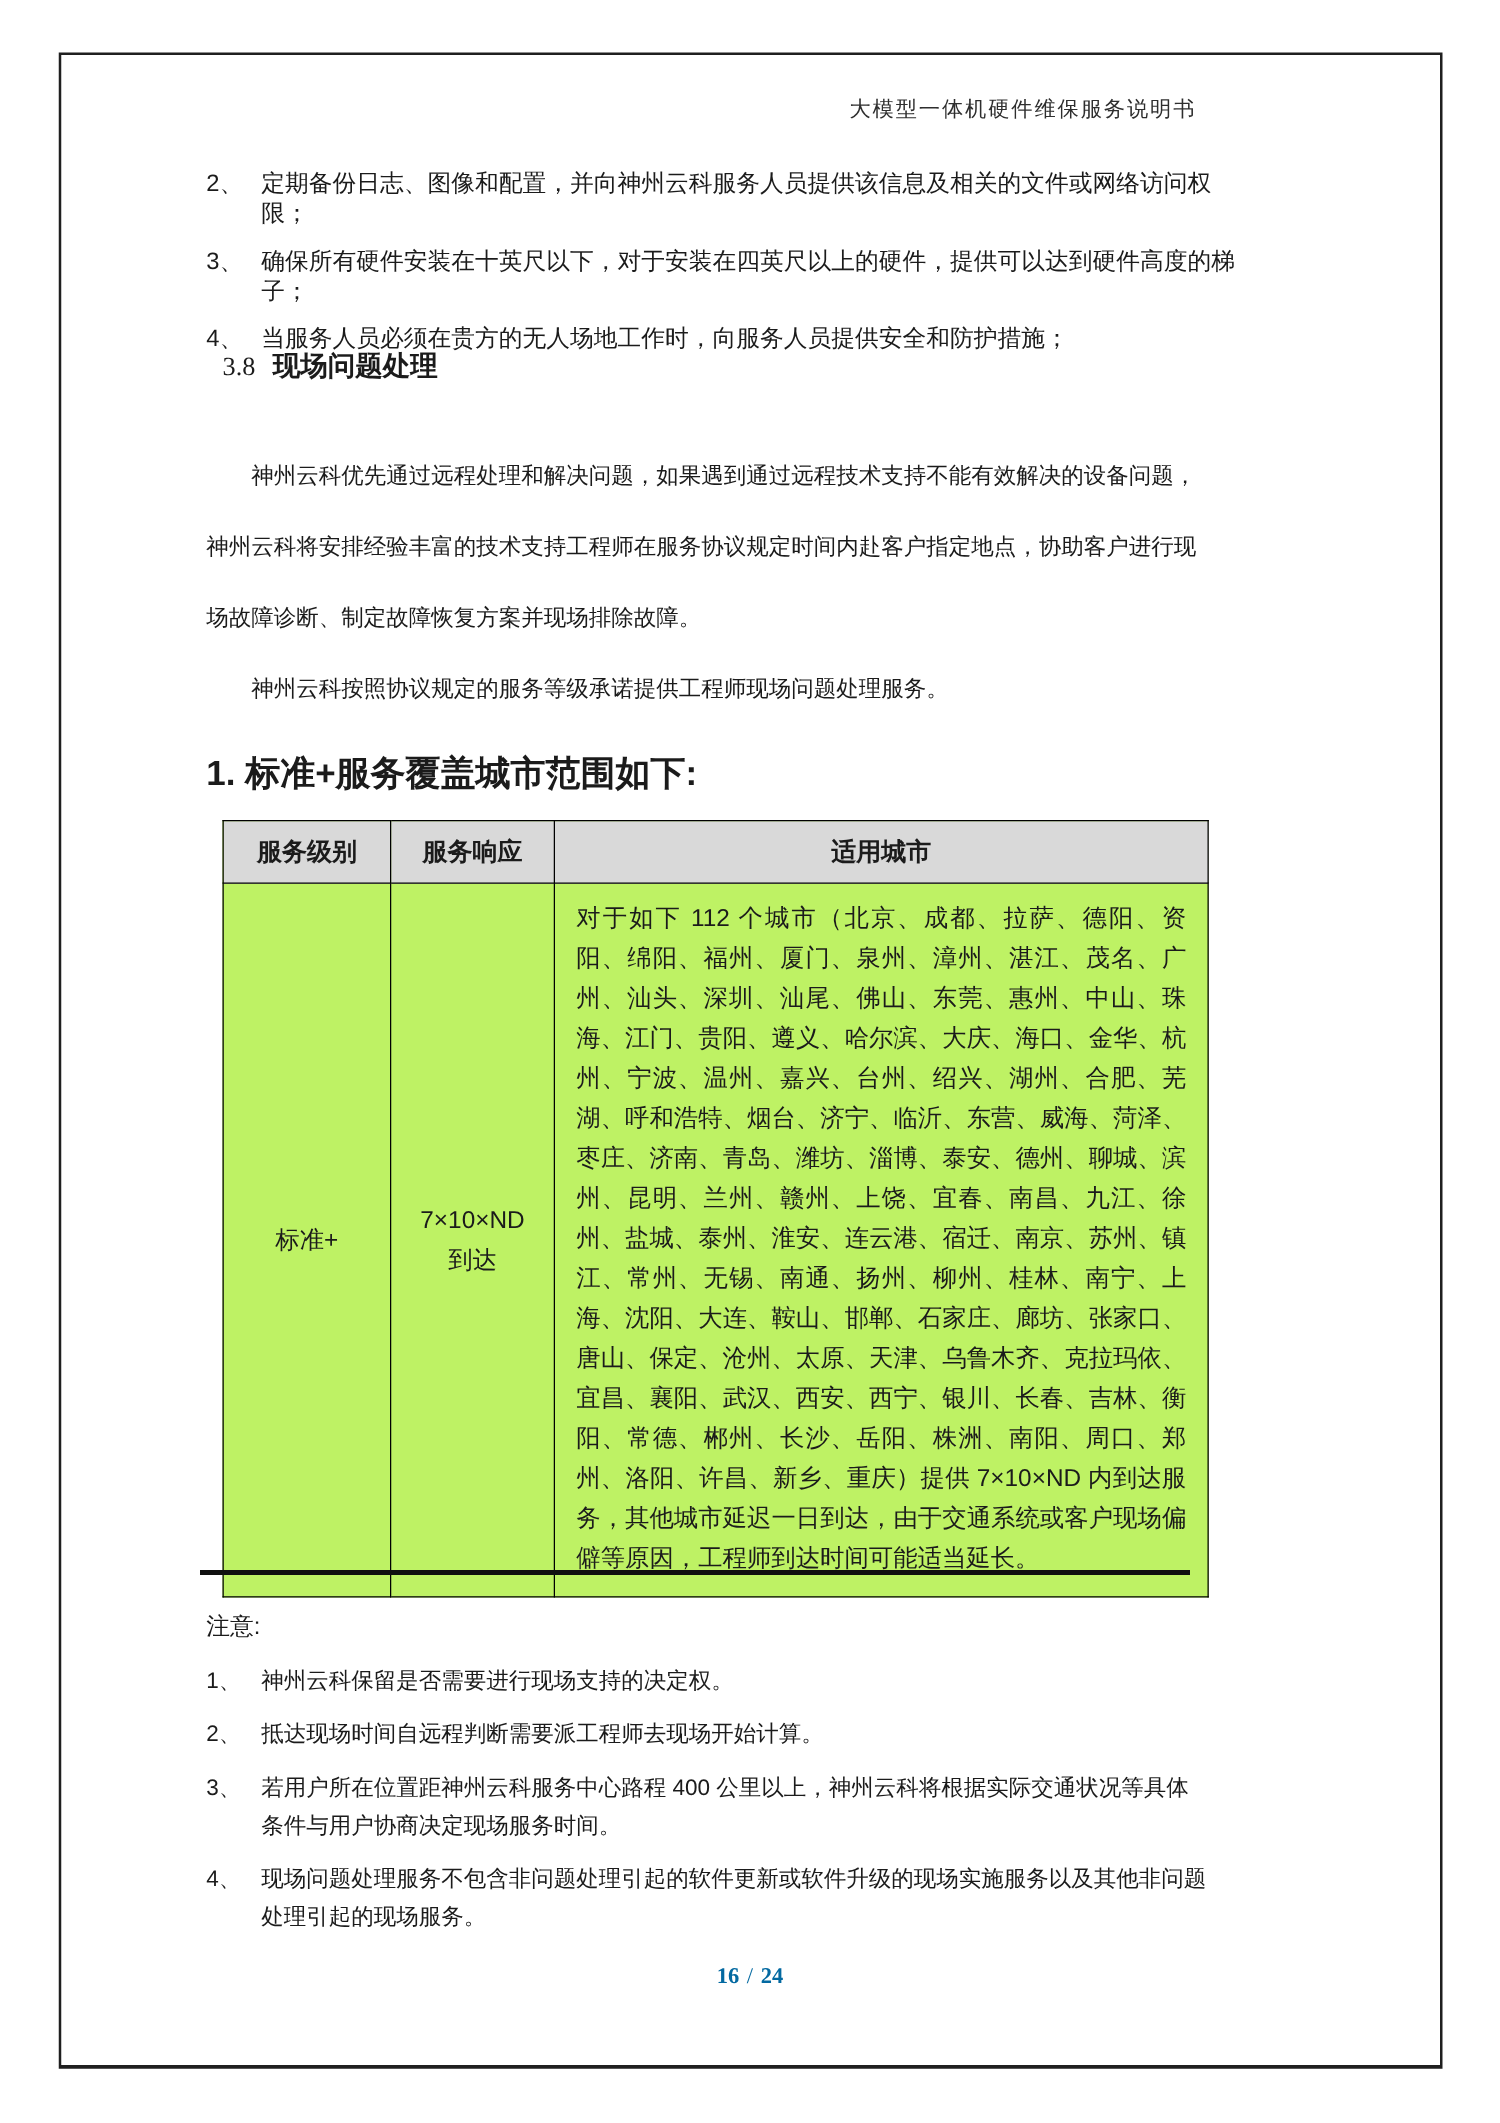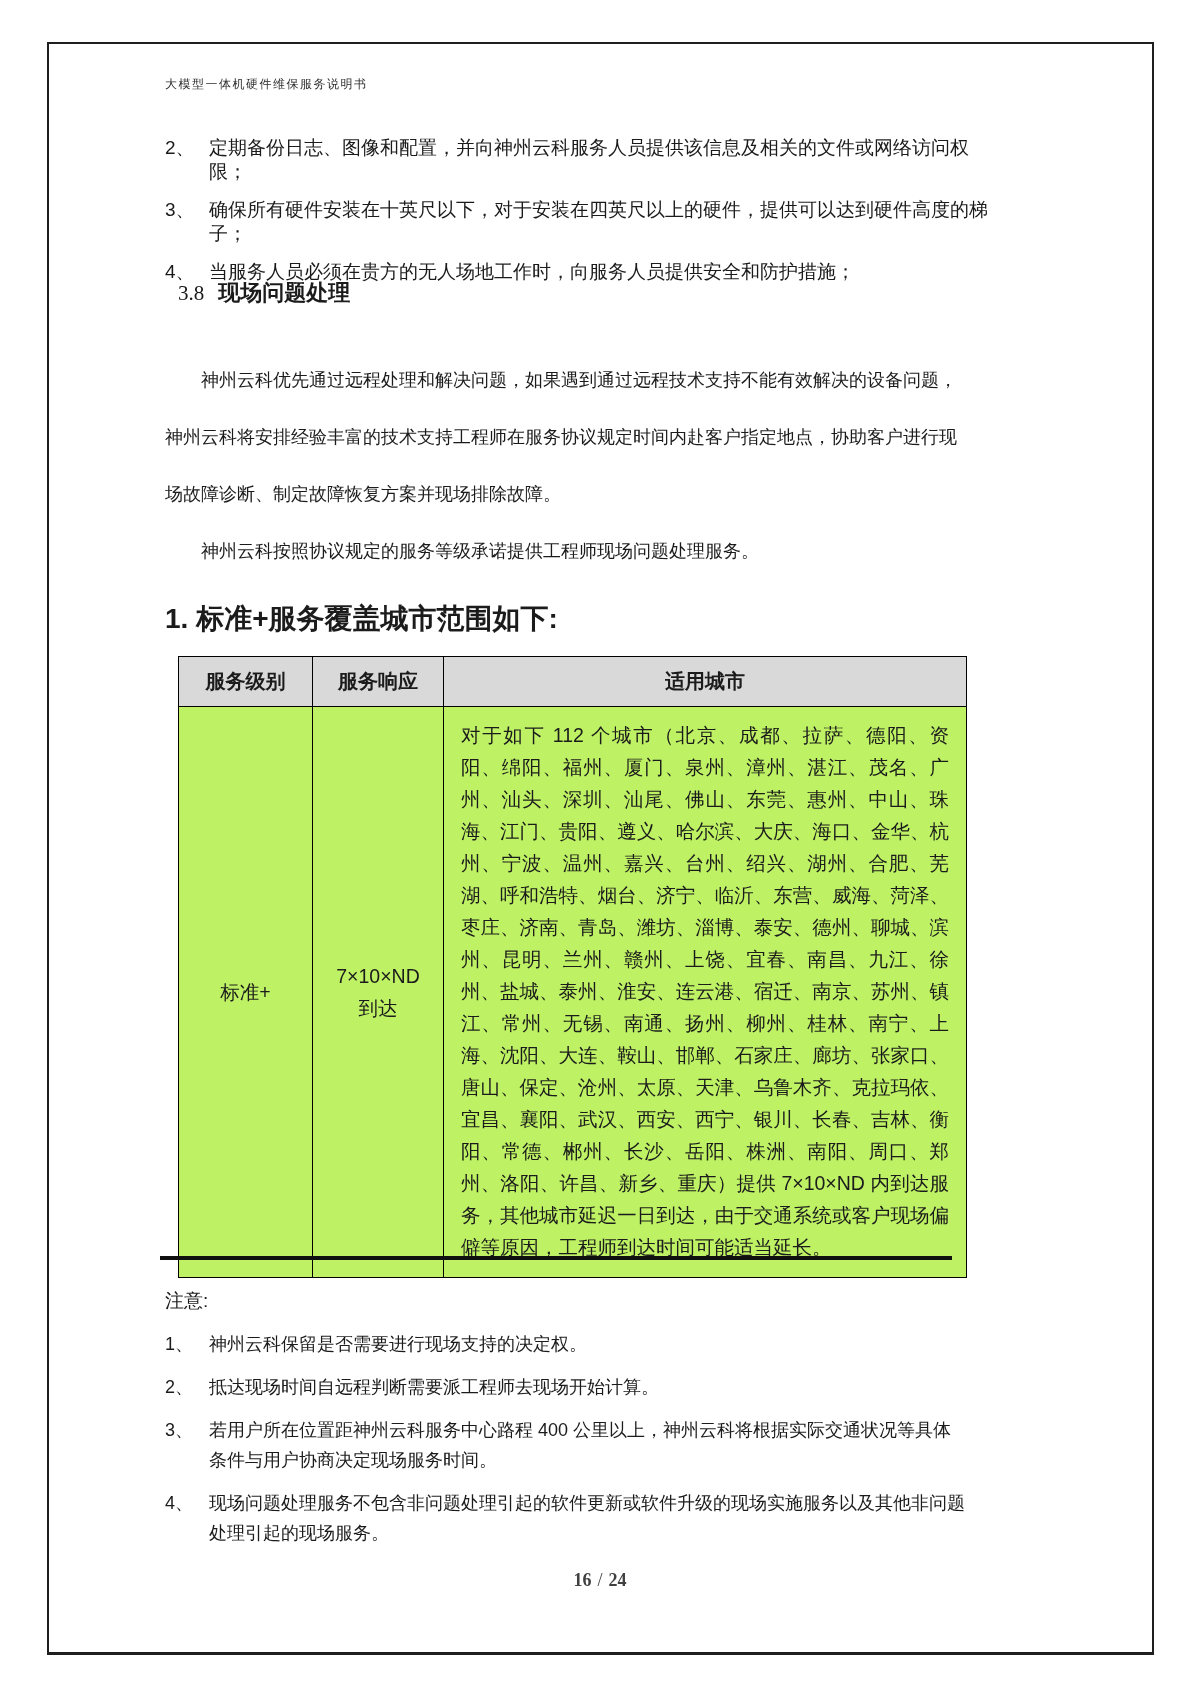--- a/index.html
+++ b/index.html
@@ -14,22 +14,22 @@
   .page-border {
     position:absolute; left:47px; top:42px;
     width:1107px; height:1613px;
     border:2px solid #1f1f1f;
     border-bottom-width:3px;
     box-sizing:border-box;
     background:#fff;
   }
   .doc-header {
     position:absolute; top:76px; left:165px; width:792px;
-    text-align:left;
-    font-size:12px; color:#2e2e2e;
+    text-align:right;
+    font-size:17px; color:#2e2e2e;
     letter-spacing:1.5px;
   }
   .prep-list { position:absolute; top:136px; left:165px; width:830px; }
   .prep-item { display:flex; margin-bottom:14px; font-size:19px; line-height:24px; }
   .prep-item .num { width:44px; flex:0 0 44px; }
   .prep-item .txt { flex:1; }
 
   .section-heading { position:absolute; top:278px; left:178px; white-space:nowrap; }
   .section-heading .sec-num {
     font-family:"Liberation Serif","DejaVu Serif",serif;
@@ -81,21 +81,21 @@
   .notes-block { position:absolute; top:1288px; left:165px; width:800px; }
   .notes-label { font-size:19px; font-weight:normal; margin-bottom:15px; }
   .note-item { display:flex; margin-bottom:13px; font-size:18px; line-height:30px; }
   .note-item .num { width:44px; flex:0 0 44px; }
   .note-item .txt { flex:1; }
 
   .page-footer {
     position:absolute; top:1570px; left:0; width:1200px;
     text-align:center;
     font-family:"Liberation Serif","DejaVu Serif",serif;
-    font-size:18px; color:#404040;
+    font-size:18px; color:#0369a1;
   }
   .page-footer .pg { font-weight:bold; }
   .page-footer .sep { font-weight:normal; padding:0 6px; }
 </style>
 </head>
 <body>
 
 <div class="page-border"></div>
 
 <div class="doc-header">大模型一体机硬件维保服务说明书</div>

